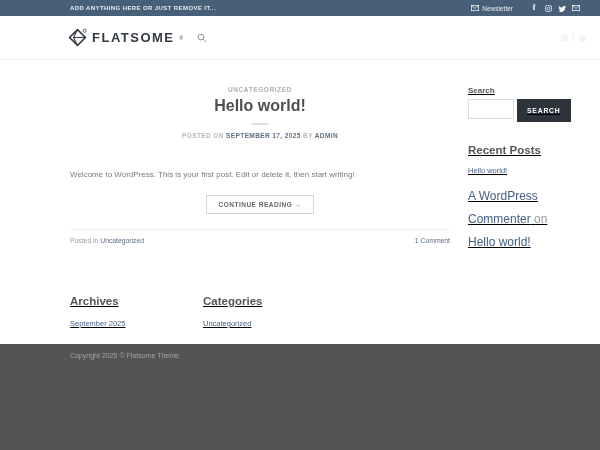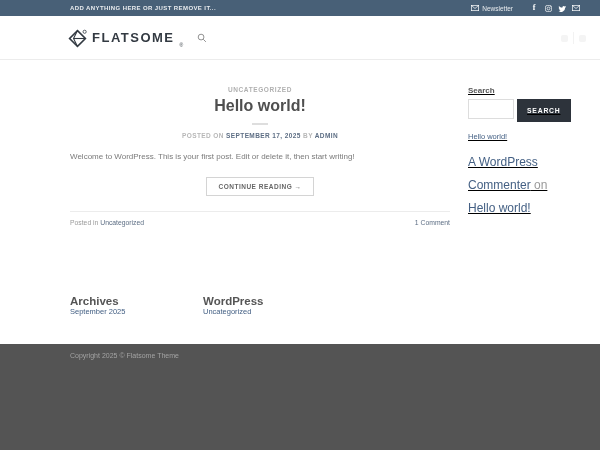--- a/index.html
+++ b/index.html
@@ -24,38 +24,38 @@
   .soc { display:flex; align-items:center; justify-content:center; width:8px; height:8px; cursor:pointer; }
   .soc svg { display:block; }
   .fb-glyph { font-size:8px; font-weight:bold; color:#fff; font-family:"Liberation Serif", serif; line-height:8px; }
 
   
   .header {
     height:44px; background:#fff; border-bottom:1px solid #ececec;
     display:flex; align-items:center; padding:0 20px 0 68px; flex:0 0 auto;
     position:relative;
   }
-  .logo { display:flex; align-items:flex-end; gap:5px; cursor:pointer; }
+  .logo { display:flex; align-items:center; gap:5px; cursor:pointer; }
   .logo-text { font-size:13px; font-weight:bold; color:#333a42; letter-spacing:1.5px; line-height:20px; }
   .logo-reg { font-size:5px; color:#333a42; vertical-align:top; }
   .search-toggle { margin-left:14px; cursor:pointer; display:flex; align-items:center; }
   .header-ph { position:absolute; right:14px; top:16px; display:flex; align-items:center; gap:5px; }
   .ph-box { width:7px; height:7px; background:#f4f4f4; border-radius:2px; }
   .ph-div { width:1px; height:12px; background:#f2f2f2; }
 
   
   .main { display:flex; padding:26px 22px 0 70px; gap:18px; flex:0 0 auto; min-height:210px; background:#fff; }
   .content { width:380px; flex:0 0 auto; }
 
   .post-cat { text-align:center; font-size:6.5px; letter-spacing:.6px; color:#b0b0b0; font-weight:bold; }
   .post-title { text-align:center; font-size:16px; font-weight:bold; color:#4f4f4f; margin-top:4px; cursor:pointer; }
   .is-divider { width:16px; height:2px; background:#dedede; margin:8px auto 7px; }
   .post-meta { text-align:center; font-size:6.5px; letter-spacing:.4px; color:#b7b7b7; font-weight:bold; }
   .post-meta a { color:#5d6e84; text-decoration:none; cursor:pointer; }
-  .post-excerpt { font-size:8px; color:#7a7a7a; margin-top:12px; line-height:1.5; }
+  .post-excerpt { font-size:8px; color:#7a7a7a; margin-top:30px; line-height:1.5; }
   .btn-row { text-align:center; margin-top:12px; }
   .continue-btn {
     display:inline-block; border:1px solid #d4d4d4; background:#fff; color:#666;
     font-size:6.5px; font-weight:bold; letter-spacing:.5px; padding:5px 11px; cursor:pointer;
     font-family:"Liberation Sans", sans-serif;
   }
   .post-footer {
     margin-top:15px; border-top:1px solid #ececec; padding-top:7px;
     display:flex; justify-content:space-between; font-size:6.8px; color:#9a9a9a;
   }
@@ -74,23 +74,23 @@
     letter-spacing:.8px; padding:8px 10px; cursor:pointer; font-family:"Liberation Sans", sans-serif;
   }
   .widget-title { font-size:11.5px; font-weight:bold; color:#555; margin-top:22px; }
   .sidebar a { color:#446084; text-decoration:none; cursor:pointer; }
   .sb-link { display:block; margin-top:10px; font-size:7.5px; }
   .sb-comment { margin-top:10px; line-height:1.9; font-size:12px; }
   .sb-on { color:#9a9a9a; }
 
   
   .footer-widgets { background:#fff; padding:25px 0 0 70px; height:74px; flex:0 0 auto; display:flex; }
-  .fw-col { width:133px; }
+  .fw-col { width:133px;text-decoration:underline; }
   .fw-title { font-size:11.5px; font-weight:bold; color:#555; }
-  .fw-link { display:block; margin-top:0; font-size:7.5px; color:#446084; text-decoration:none; cursor:pointer; }
+  .fw-link { display:block; margin-top:12px; font-size:7.5px; color:#446084; text-decoration:none; cursor:pointer; }
 
   
   .abs-footer { background:#545454; flex:1 1 auto; padding:8px 0 0 70px; }
   .copyright { font-size:7px; color:#a3a3a3; }
 </style>
 </head>
 <body>
 
 <div class="page">
 
@@ -180,36 +180,37 @@
       </div>
     </div>
 
     <div class="sidebar">
       <div class="search-label">Search</div>
       <div class="search-row">
         <input class="search-input" type="text" style="">
         <button class="search-btn">SEARCH</button>
       </div>
 
+      <div class="widget-title">Recent Posts</div>
       <a class="sb-link">Hello world!</a>
 
       <div class="sb-comment">
         <a>A WordPress Commenter</a><span class="sb-on"> on </span><br>
         <a>Hello world!</a>
       </div>
     </div>
   </div>
 
   <div class="footer-widgets">
     <div class="fw-col">
       <div class="fw-title">Archives</div>
       <a class="fw-link">September 2025</a>
     </div>
     <div class="fw-col">
-      <div class="fw-title">WordPress</div>
+      <div class="fw-title">Categories</div>
       <a class="fw-link">Uncategorized</a>
     </div>
   </div>
 
   <div class="abs-footer">
     <div class="copyright">Copyright 2025 © Flatsome Theme</div>
   </div>
 
 </div>
 

